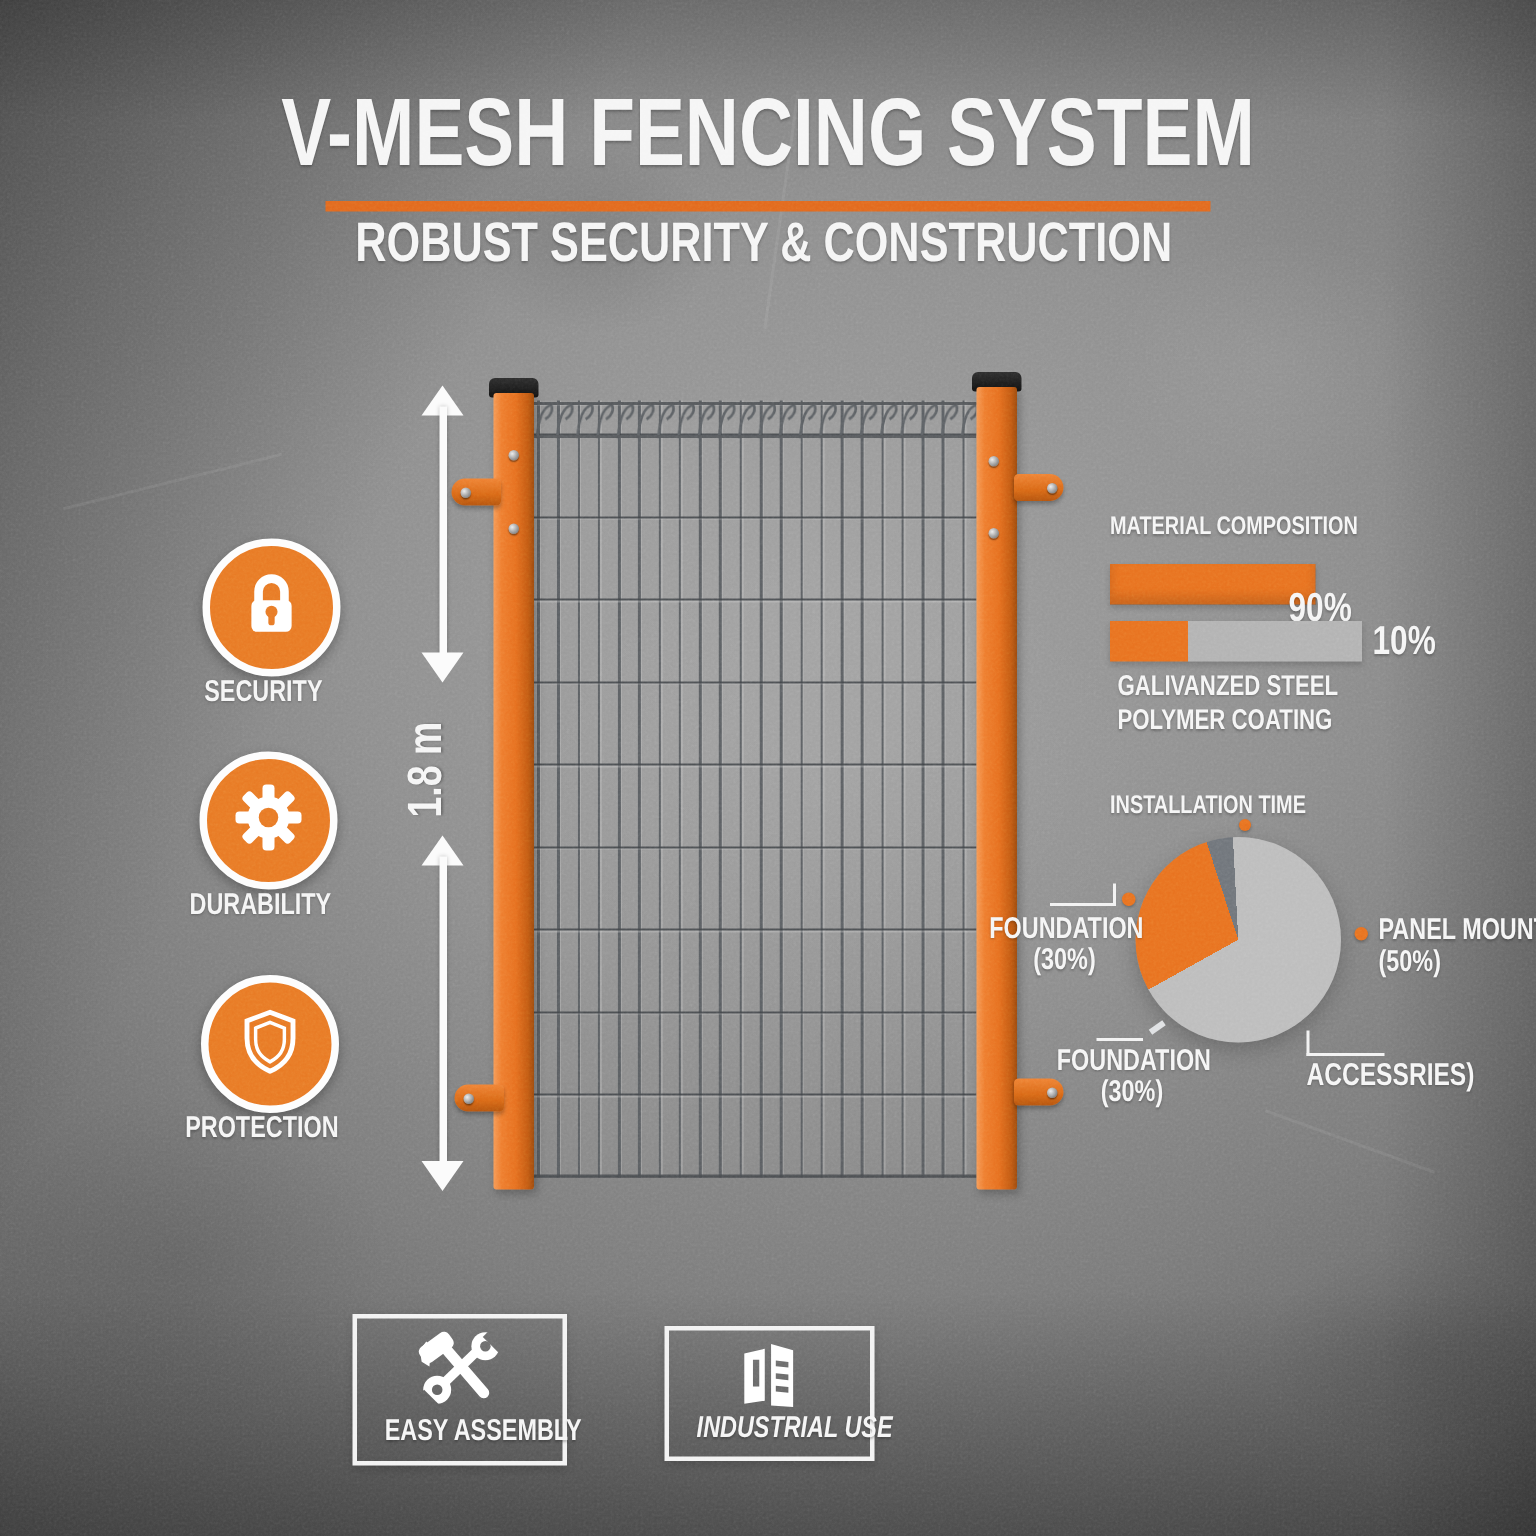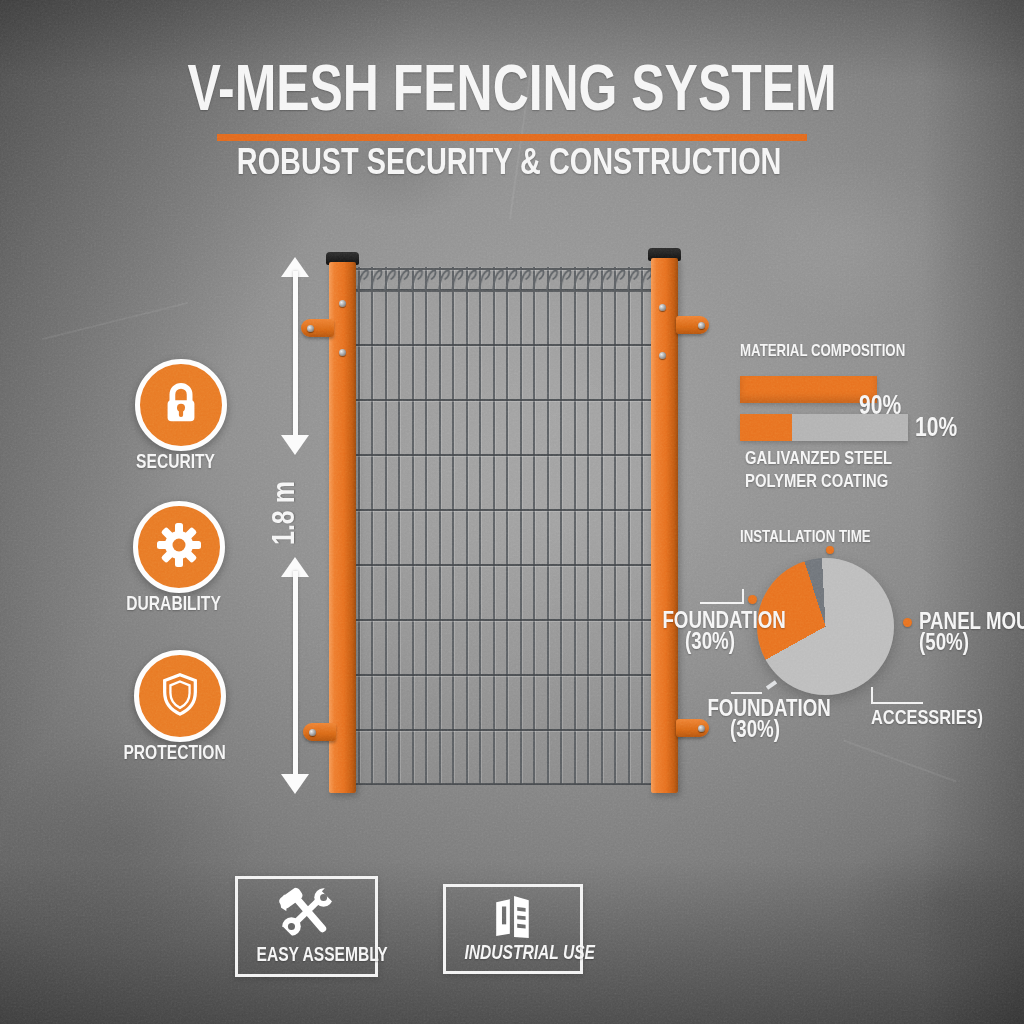--- a/index.html
+++ b/index.html
@@ -47,21 +47,21 @@
   .tri-dn{width:0;height:0;border-left:14px solid transparent;border-right:14px solid transparent;border-top:20px solid #fbfbfb;}
   .dimlabel{width:110px;height:44px;line-height:44px;font-size:32px;transform:rotate(-90deg);}
   
   .chart-title{font-size:17px;}
   .bar{height:27px;box-shadow:inset 0 -5px 7px rgba(0,0,0,.14), 0 2px 4px rgba(0,0,0,.18);}
   .pct{font-size:27px;}
   .cap-line{font-size:19px;line-height:23px;}
   .pie{left:757px;top:558px;width:137px;height:137px;border-radius:50%;
        background:conic-gradient(from -3deg, #bdbdbd 0deg 244deg, #e8721f 244deg 345deg, #70757b 345deg 360deg);
        box-shadow:0 5px 14px rgba(0,0,0,.22);}
-  .callout{font-size:24px;line-height:21px;}
+  .callout{font-size:20px;line-height:21px;}
   .odot{border-radius:50%;background:#e8721f;box-shadow:0 1px 2px rgba(0,0,0,.3);}
   .conn{border-color:#f2f2f2;}
   
   .badge{border:3px solid #f2f2f2;box-shadow:0 2px 6px rgba(0,0,0,.18);}
   .badge-label{font-size:20px;line-height:21px;}
   .noise{left:0;top:0;mix-blend-mode:soft-light;opacity:.85;pointer-events:none;}
   .blotches{left:0;top:0;width:1024px;height:1024px;pointer-events:none;background:
     radial-gradient(120px 90px at 395px 160px, rgba(0,0,0,.10), transparent 70%),
     radial-gradient(160px 120px at 850px 240px, rgba(255,255,255,.06), transparent 70%),
     radial-gradient(200px 160px at 120px 840px, rgba(0,0,0,.09), transparent 70%),

